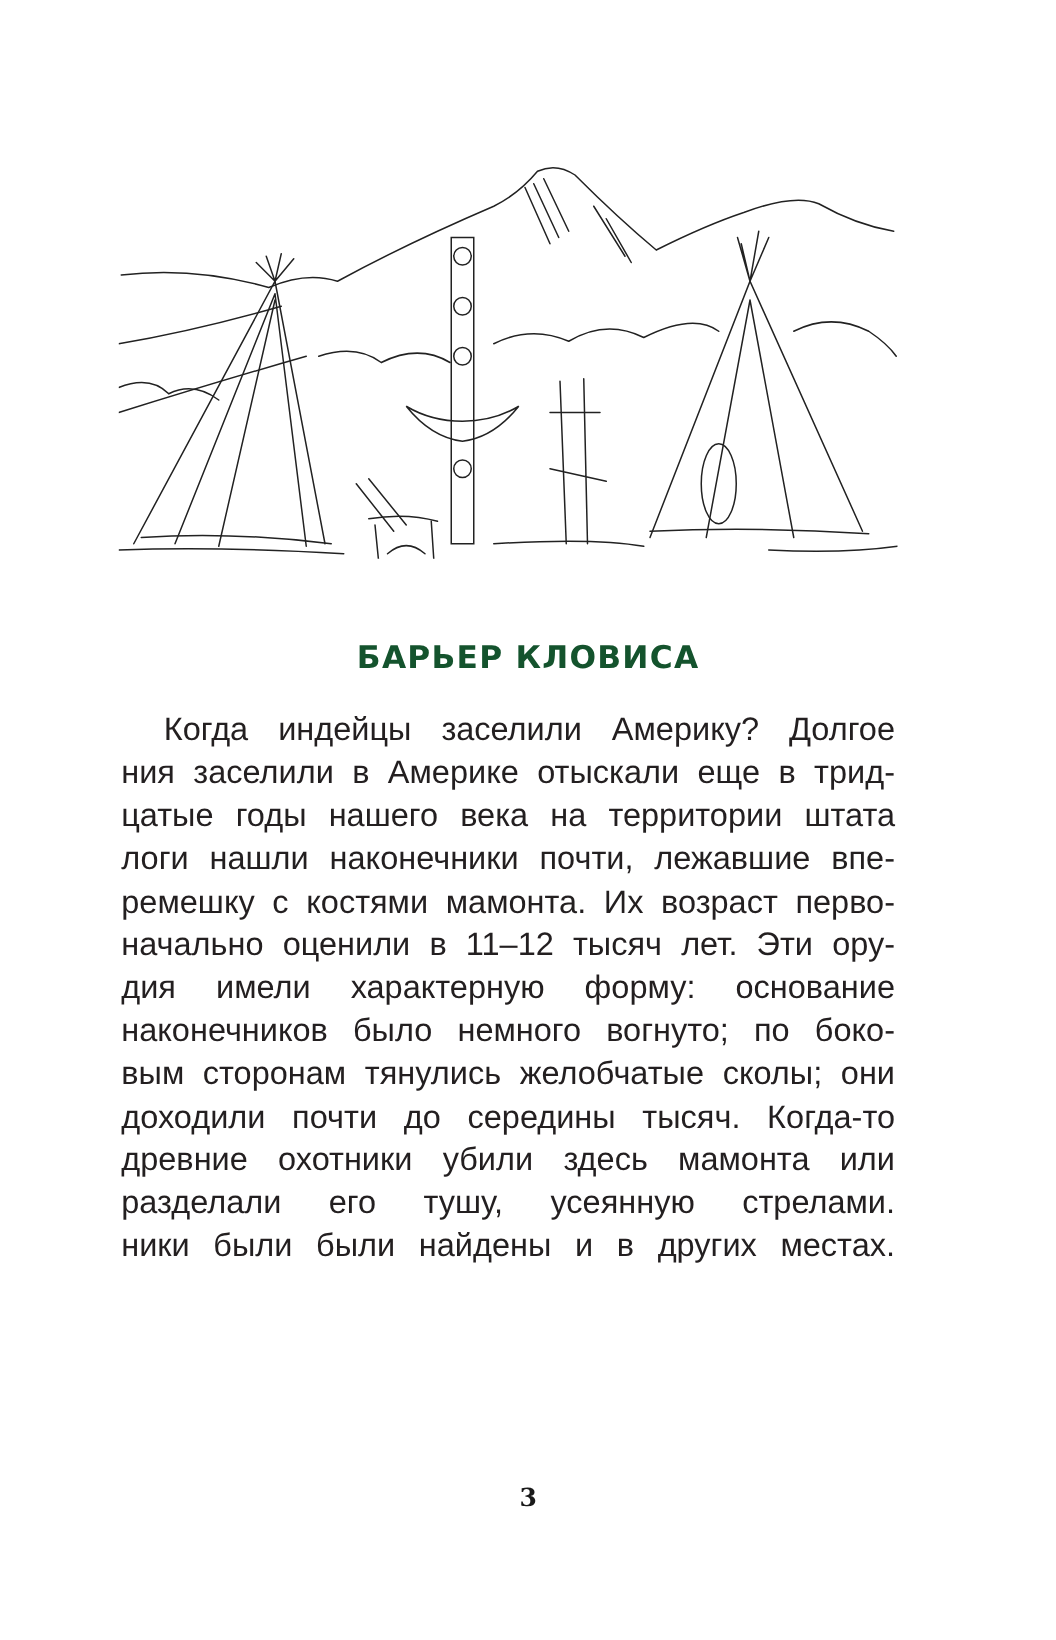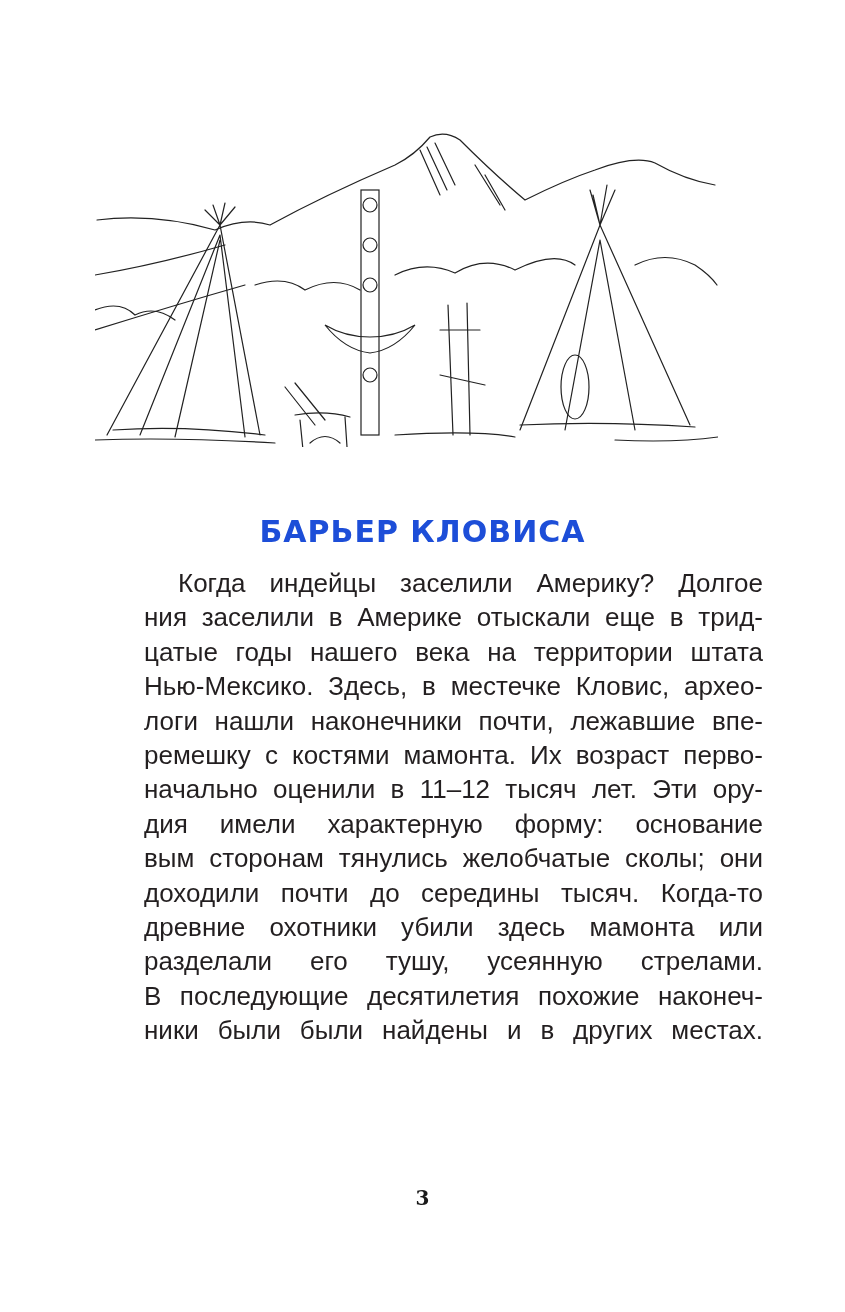--- a/index.html
+++ b/index.html
@@ -1,20 +1,20 @@
 <!DOCTYPE html>
 <html><head>
 <meta charset="utf-8">
 <style>
   html, body { margin: 0; padding: 0; background: #ffffff; }
   body { width: 845px; height: 1312px; position: relative; overflow: hidden; font-family: "Liberation Sans", sans-serif; color: #231f20; }
   .illustration { position: absolute; left: 95px; top: 125px; width: 623px; height: 322px; }
   .illustration svg { width: 100%; height: 100%; display: block; }
-  .title { position: absolute; left: 0; top: 494px; width: 845px; text-align: center; font-family: "DejaVu Sans", sans-serif; font-weight: bold; font-size: 30px; letter-spacing: 1px; color: #1d4ed8; }
-  .body-text { position: absolute; left: 97px; top: 566px; width: 619px; font-size: 26px; line-height: 34.4px; color: #231f20; margin-left: 47px; }
+  .title { position: absolute; left: 0; top: 494px; width: 845px; text-align: center; font-family: "DejaVu Sans", sans-serif; font-weight: bold; font-size: 25px; letter-spacing: 1px; color: #14532d; }
+  .body-text { position: absolute; left: 97px; top: 566px; width: 619px; font-size: 26px; line-height: 34.4px; color: #231f20; }
   .line { display: block; white-space: nowrap; text-align: justify; text-align-last: justify; height: 34.4px; }
   .line.indent { padding-left: 34px; }
   .page-number { position: absolute; left: 0; top: 1186px; width: 845px; text-align: center; font-family: "DejaVu Serif", serif; font-weight: bold; font-size: 20px; color: #1a1a1a; }
 </style>
 </head>
 <body>
 
 <div class="illustration">
   <svg viewBox="0 0 623 322" fill="none" stroke="#222" stroke-width="1.2" stroke-linecap="round">
 
@@ -55,26 +55,25 @@
     <path d="M0 315 Q80 312 180 318 M300 310 Q380 305 420 312 M520 315 Q580 318 623 312"></path>
   </svg>
 </div>
 
 <h1 class="title">БАРЬЕР КЛОВИСА</h1>
 
 <div class="body-text">
   <span class="line indent">Когда индейцы заселили Америку? Долгое</span>
   <span class="line">ния заселили в Америке отыскали еще в трид-</span>
   <span class="line">цатые годы нашего века на территории штата</span>
-  <span class="line">Нью-Мексико. Здесь, в местечке Кловис, архео-</span>
   <span class="line">логи нашли наконечники почти, лежавшие впе-</span>
   <span class="line">ремешку с костями мамонта. Их возраст перво-</span>
   <span class="line">начально оценили в 11–12 тысяч лет. Эти ору-</span>
   <span class="line">дия имели характерную форму: основание</span>
+  <span class="line">наконечников было немного вогнуто; по боко-</span>
   <span class="line">вым сторонам тянулись желобчатые сколы; они</span>
   <span class="line">доходили почти до середины тысяч. Когда-то</span>
   <span class="line">древние охотники убили здесь мамонта или</span>
   <span class="line">разделали его тушу, усеянную стрелами.</span>
-  <span class="line">В последующие десятилетия похожие наконеч-</span>
   <span class="line">ники были были найдены и в других местах.</span>
 </div>
 
 <div class="page-number">3</div>
 
 </body></html>

